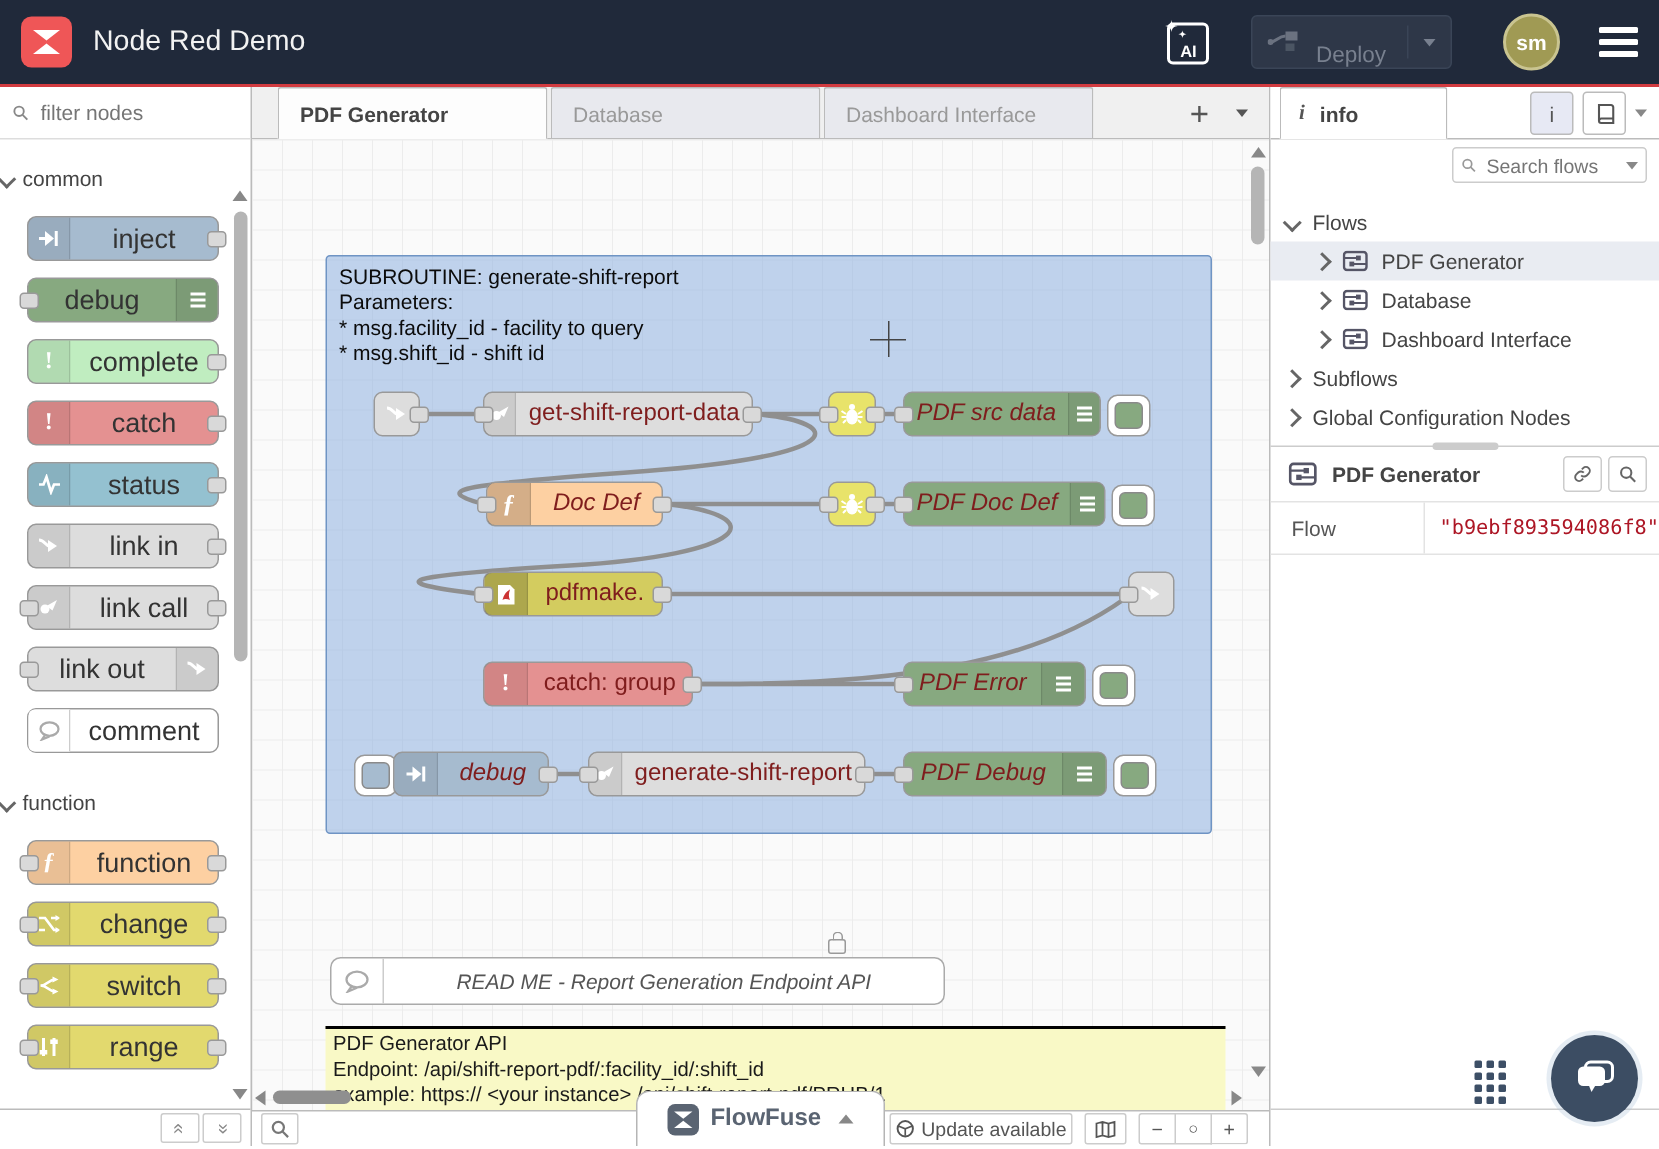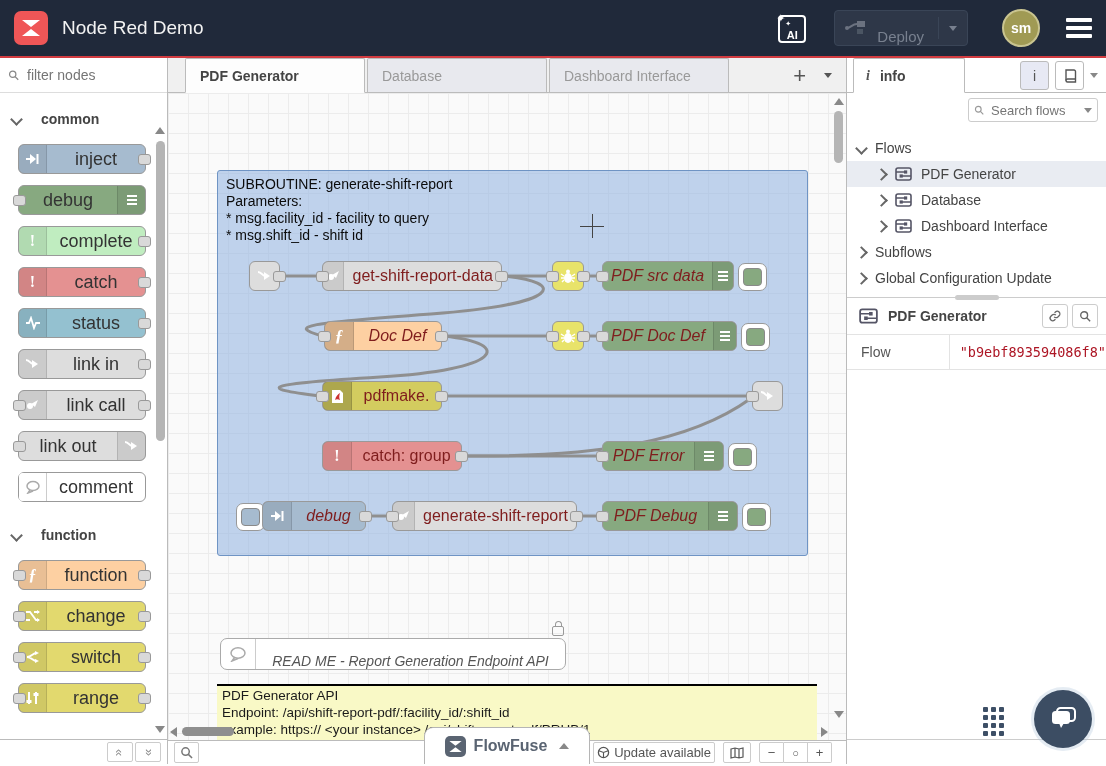--- a/index.html
+++ b/index.html
@@ -22,21 +22,21 @@
   .avatar{width:34px;height:34px;border-radius:50%;background:#a09a54;border:2px solid #c9c490;color:#fff;font-weight:bold;font-size:14px;display:flex;align-items:center;justify-content:center;margin-right:26px}
   .burger{display:flex;flex-direction:column;gap:4px;cursor:pointer}
   .burger span{width:26px;height:4px;background:#fff;border-radius:1px}
   
   #main{display:flex;height:706px}
   
   #palette{width:168px;border-right:1px solid #bbb;box-sizing:border-box;display:flex;flex-direction:column;background:#fff}
   .pal-search{height:34px;border-bottom:1px solid #ddd;display:flex;align-items:center;padding:0 8px;gap:6px}
   .pal-search input{border:none;outline:none;font-size:14px;color:#555;width:130px;font-family:"Liberation Sans",sans-serif}
   .pal-scroll{flex:1;position:relative;overflow:hidden;padding-top:4px}
-  .pcat{display:flex;align-items:center;gap:20px;padding:14px 0 6px 12px;font-weight:bold;color:#444}
+  .pcat{display:flex;align-items:center;gap:6px;padding:14px 0 6px 0;font-weight:normal;color:#444}
   .pill{position:relative;width:128px;height:30px;margin:11px auto 11px 18px;border:1.5px solid #999;border-radius:6px;display:flex;align-items:center;box-sizing:border-box;background:var(--c,#ddd)}
   .pill .picon{width:27px;align-self:stretch;background:rgba(0,0,0,0.08);border-right:1px solid rgba(0,0,0,0.12);display:flex;align-items:center;justify-content:center;border-radius:4px 0 0 4px;color:#fff}
   .pill .picon.right{order:2;border-right:none;border-left:1px solid rgba(0,0,0,0.12);border-radius:0 4px 4px 0}
   .pill .plabel{flex:1;text-align:center;font-size:18px;color:#333;white-space:nowrap}
   .pill.white{background:#fff}
   .pill.white .picon{background:#fff;border-right:1px solid #ccc;color:#999}
   .pport{position:absolute;width:11px;height:9px;background:#d9d9d9;border:1px solid #999;border-radius:3px;top:50%;margin-top:-5px}
   .pport.l{left:-6px}.pport.r{right:-6px}
   .excl{color:#fff;font-weight:bold;font-size:16px;font-family:"Liberation Serif",serif}
   .pal-sb-thumb{position:absolute;right:2px;top:48px;width:9px;height:300px;background:#b5b5b5;border-radius:5px}
@@ -59,21 +59,21 @@
   .node{position:absolute;height:30px;background:var(--c,#ddd);border:1.5px solid #999;border-radius:6px;display:flex;align-items:center;box-sizing:border-box;z-index:3}
   .node .nicon{width:28px;align-self:stretch;background:rgba(0,0,0,0.08);border-right:1px solid rgba(0,0,0,0.12);display:flex;align-items:center;justify-content:center;border-radius:4px 0 0 4px;color:#fff}
   .node .nicon.right{order:2;border-right:none;border-left:1px solid rgba(0,0,0,0.12);border-radius:0 4px 4px 0}
   .node .nlabel{flex:1;text-align:center;font-size:16px;color:#7f1d1d;white-space:nowrap;padding:0 8px}
   .node .nlabel.it{font-style:italic}
   .node.small{justify-content:center;color:#fff}
   .port{position:absolute;width:11px;height:9px;background:#d9d9d9;border:1px solid #999;border-radius:3px;top:50%;margin-top:-5px;z-index:1}
   .port.in{left:-7px}.port.out{right:-7px}
   .toggle{position:absolute;width:27px;height:26px;background:#fff;border:1px solid #999;border-radius:7px;display:flex;align-items:center;justify-content:center;z-index:3}
   .toggle i{display:block;width:17px;height:16px;background:var(--c,#87a980);border:1px solid #8a8a8a;border-radius:4px}
-  .comment-node{position:absolute;left:52px;top:545px;width:346px;height:32px;background:#fff;border:1.5px solid #aaa;border-radius:7px;display:flex;align-items:flex-end;box-sizing:border-box;z-index:3}
+  .comment-node{position:absolute;left:52px;top:545px;width:410px;height:32px;background:#fff;border:1.5px solid #aaa;border-radius:7px;display:flex;align-items:center;box-sizing:border-box;z-index:3}
   .comment-node .cicon{width:34px;align-self:stretch;border-right:1px solid #ccc;display:flex;align-items:center;justify-content:center;color:#aaa}
   .comment-node .clabel{flex:1;text-align:center;font-style:italic;font-size:14px;color:#555;white-space:nowrap}
   .lock{position:absolute;left:384px;top:533px;width:10px;height:8px;border:1.5px solid #999;border-radius:2px;z-index:3}
   .lock:before{content:"";position:absolute;left:1.5px;top:-6px;width:5px;height:5px;border:1.5px solid #999;border-bottom:none;border-radius:4px 4px 0 0}
   .api-note{position:absolute;left:49px;top:591px;width:600px;height:140px;background:#f9f9c6;border-top:2px solid #000;box-sizing:border-box;padding:1px 5px;font-size:13.5px;line-height:17px;color:#1a1a1a;z-index:1}
   .crosshair{position:absolute;left:424px;top:133px;width:0;height:0;z-index:4}
   .crosshair:before{content:"";position:absolute;left:-12px;top:-0.5px;width:24px;height:1.5px;background:#444}
   .crosshair:after{content:"";position:absolute;top:-12px;left:-0.5px;height:24px;width:1.5px;background:#444}
   .vsb{position:absolute;right:1px;top:0;width:13px;height:100%;z-index:5}
   .vsb .thumb{position:absolute;top:18px;left:2px;width:9px;height:52px;background:#b5b5b5;border-radius:5px}
@@ -649,21 +649,21 @@
             <rect x="4.6" y="7.4" width="3.2" height="3.2" fill="#556"></rect>
           </svg>
         <span class="lbl">Dashboard Interface</span>
       </div>
       <div class="trow">
         <span class="chev right"></span>
           <span class="lbl">Subflows</span>
       </div>
       <div class="trow">
         <span class="chev right"></span>
-          <span class="lbl" style="max-width:200px">Global Configuration Update</span>
+          <span class="lbl" style="max-width:200px">Global Configuration Nodes</span>
       </div>
     </div>
 
     <div class="sb-divider">
         <i></i>
       </div>
 
     <div class="detail-head">
       <svg width="19" height="16" viewBox="0 0 17 14">
           <rect x="1" y="1" width="15" height="12" rx="2" fill="none" stroke="#556" stroke-width="1.6"></rect>

